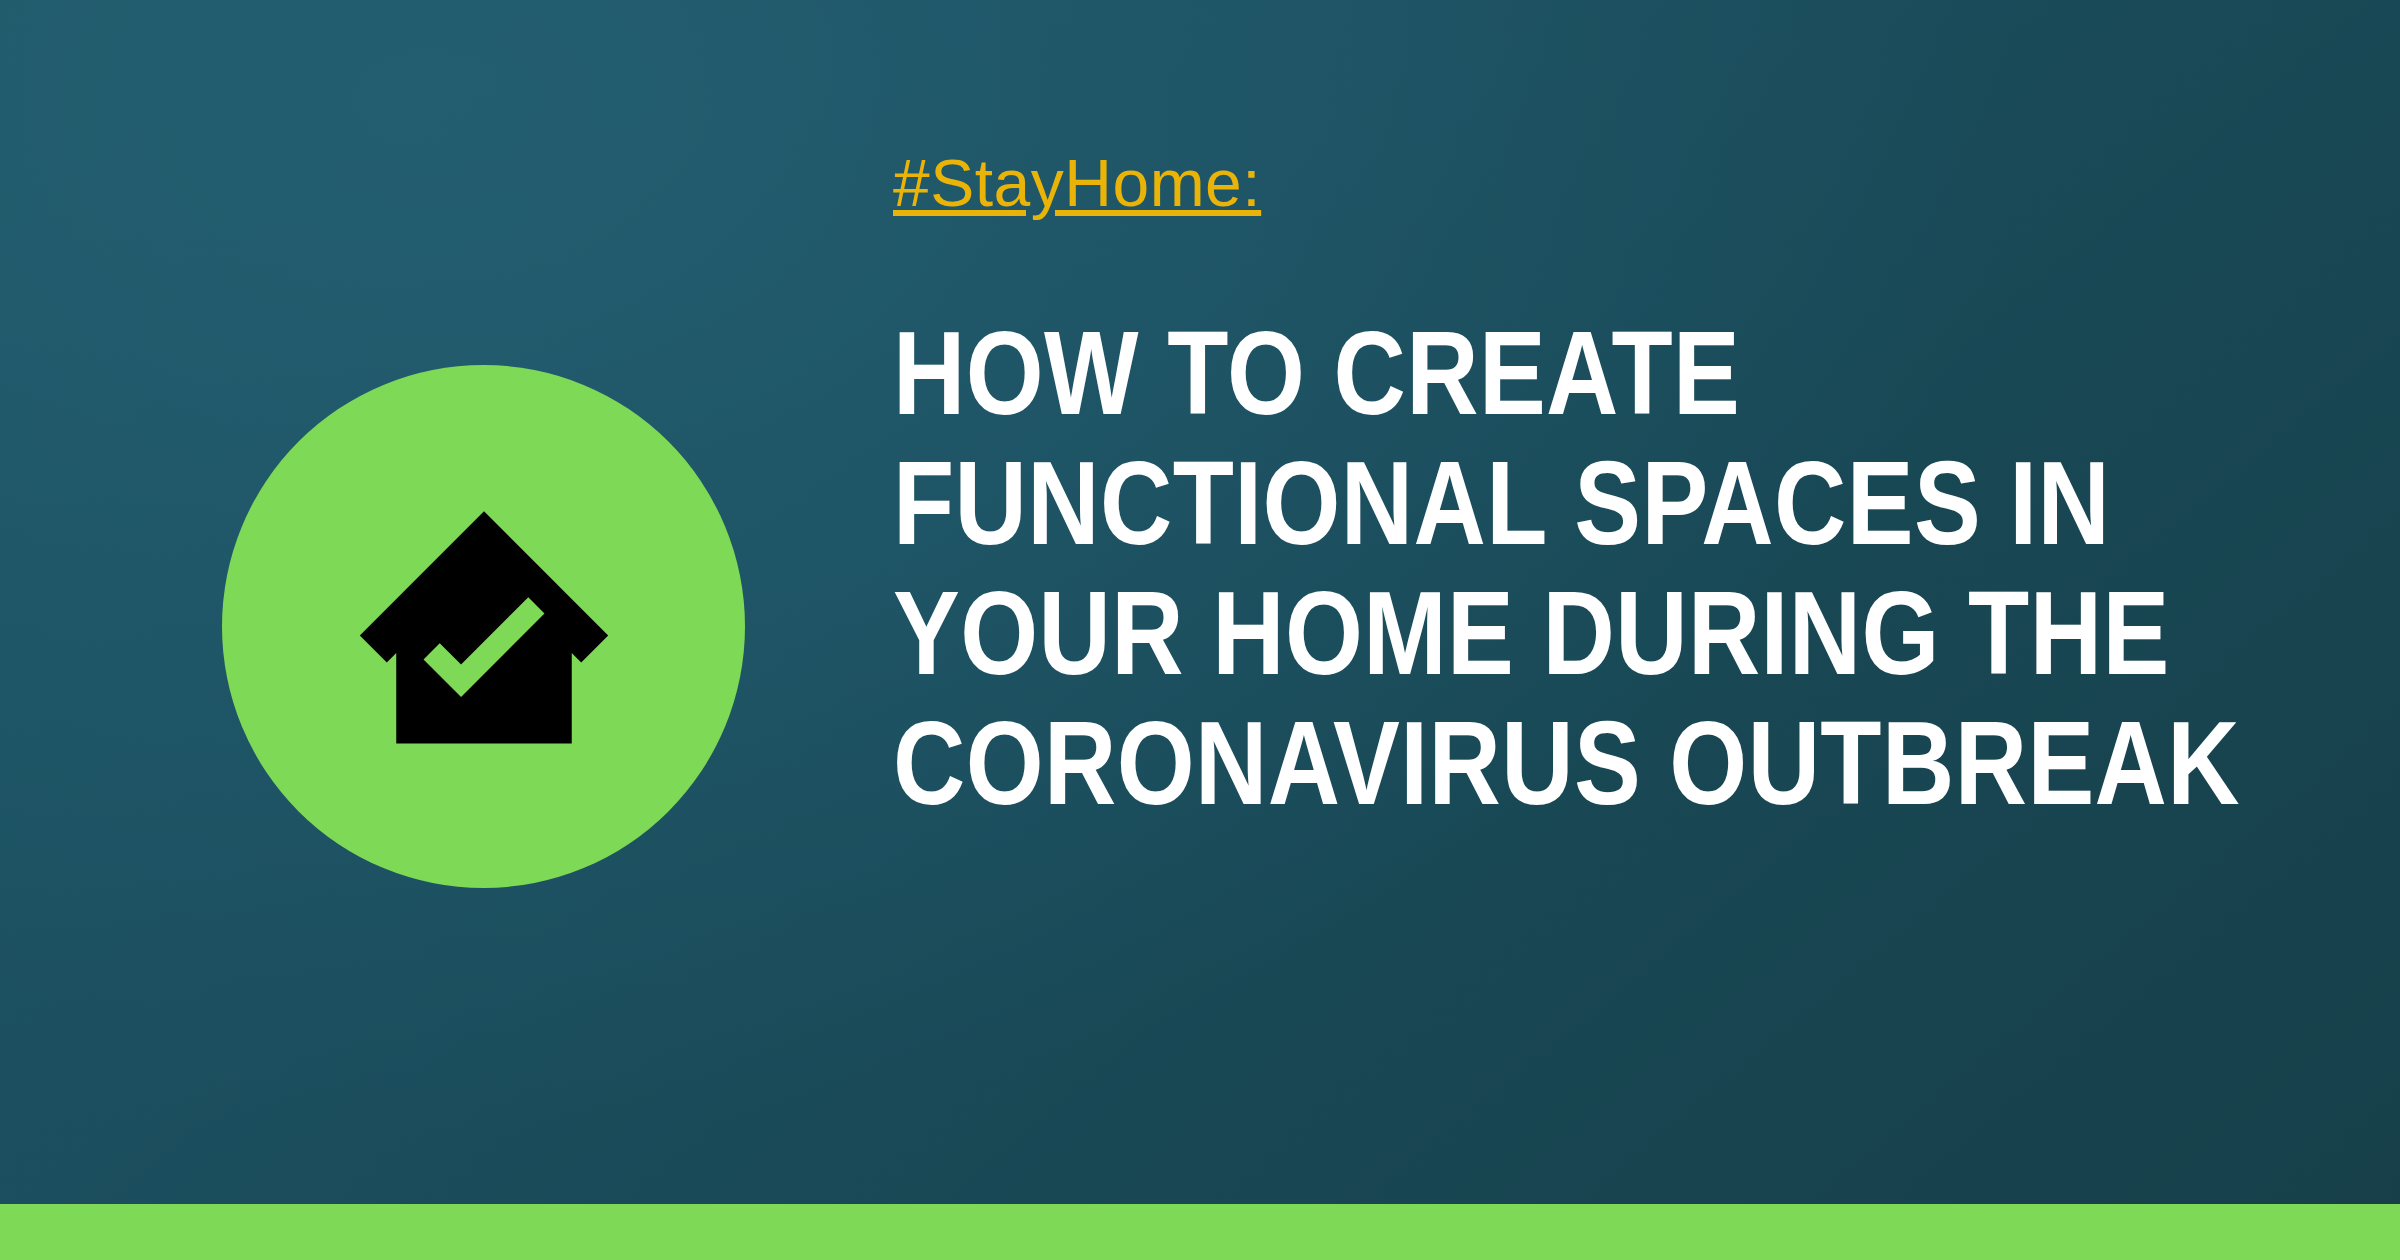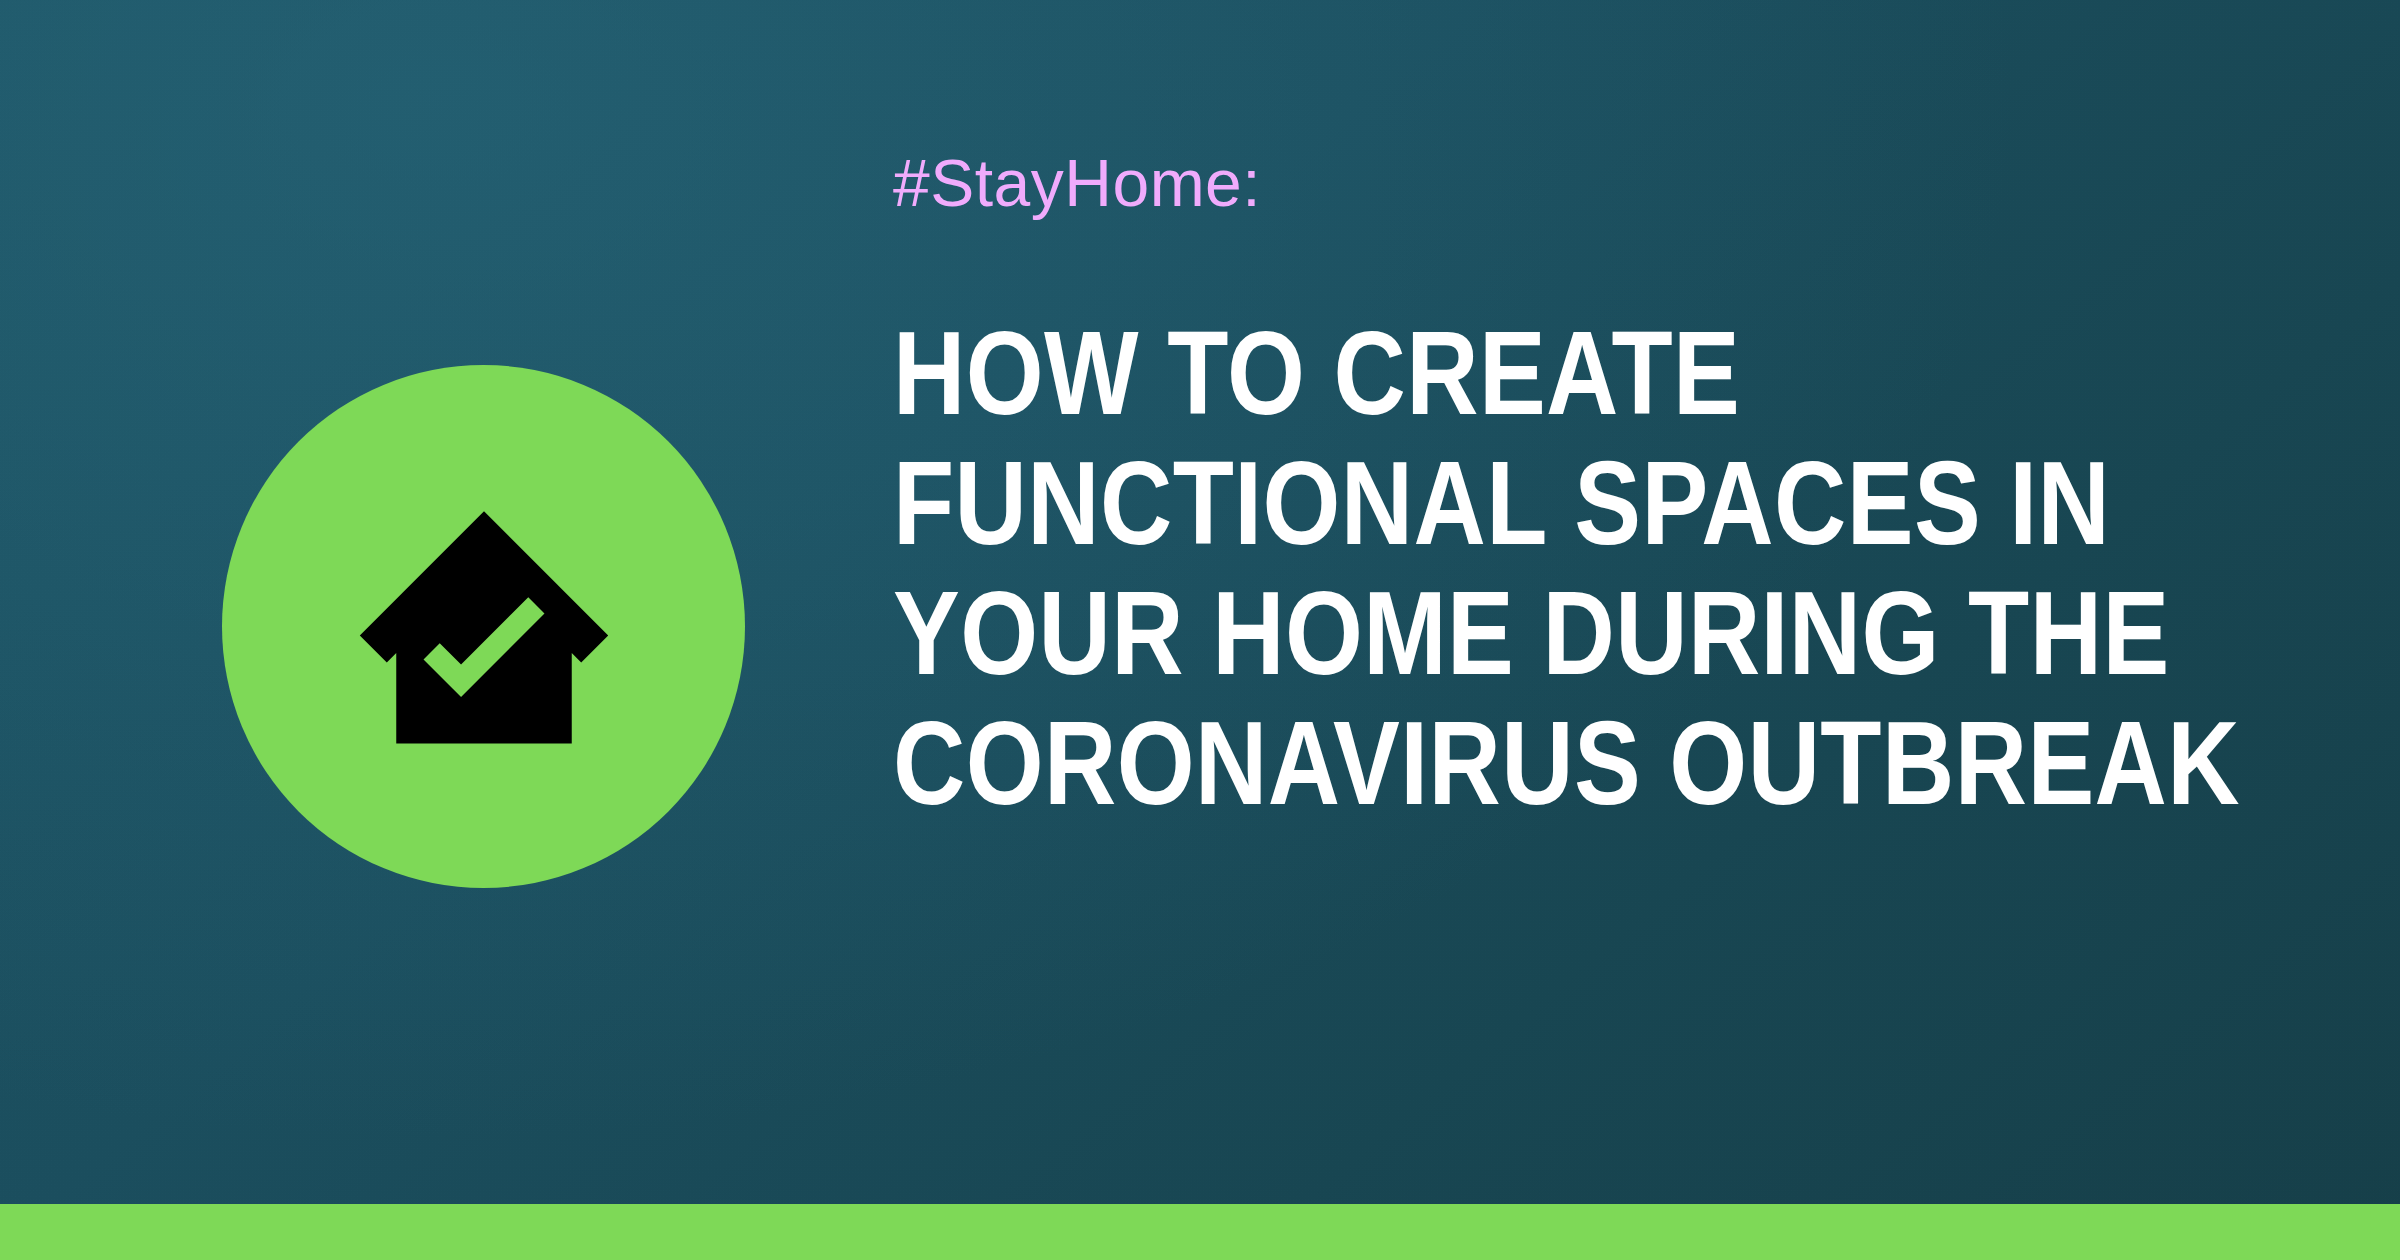--- a/index.html
+++ b/index.html
@@ -110,21 +110,21 @@
       <svg viewBox="0 0 100 100" xmlns="http://www.w3.org/2000/svg" aria-hidden="true">
 
         <path d="M50 6 L96 52 L86 62 L82.5 58.5 L82.5 92 L17.5 92 L17.5 58.5 L14 62 L4 52 Z" fill="#000000"></path>
 
         <path d="M41.5 74.8 L27.6 60.9 L33.6 54.9 L41.5 62.8 L66.4 37.9 L72.4 43.9 Z" fill="#7ed957"></path>
       </svg>
     </span>
   </div>
 
   <div id="text-col">
-    <div id="kicker" style="color: #f0abfc;">#StayHome:</div>
+    <div id="kicker" style="color: #eab308; text-decoration: underline;">#StayHome:</div>
 
     <div id="headline" style="color: rgb(255, 255, 255); transform: scaleX(0.8484); width: 1628px; transform-origin: left top;">
       <span class="hl-line" style="display: block;">HOW TO CREATE</span>
       <span class="hl-line" style="display: block;">FUNCTIONAL SPACES IN</span>
       <span class="hl-line" style="display: block;">YOUR HOME DURING THE</span>
       <span class="hl-line" style="display: block;">CORONAVIRUS OUTBREAK</span>
     </div>
   </div>
 
   <div id="bottom-bar" style="background: rgb(126, 217, 87);"></div>

